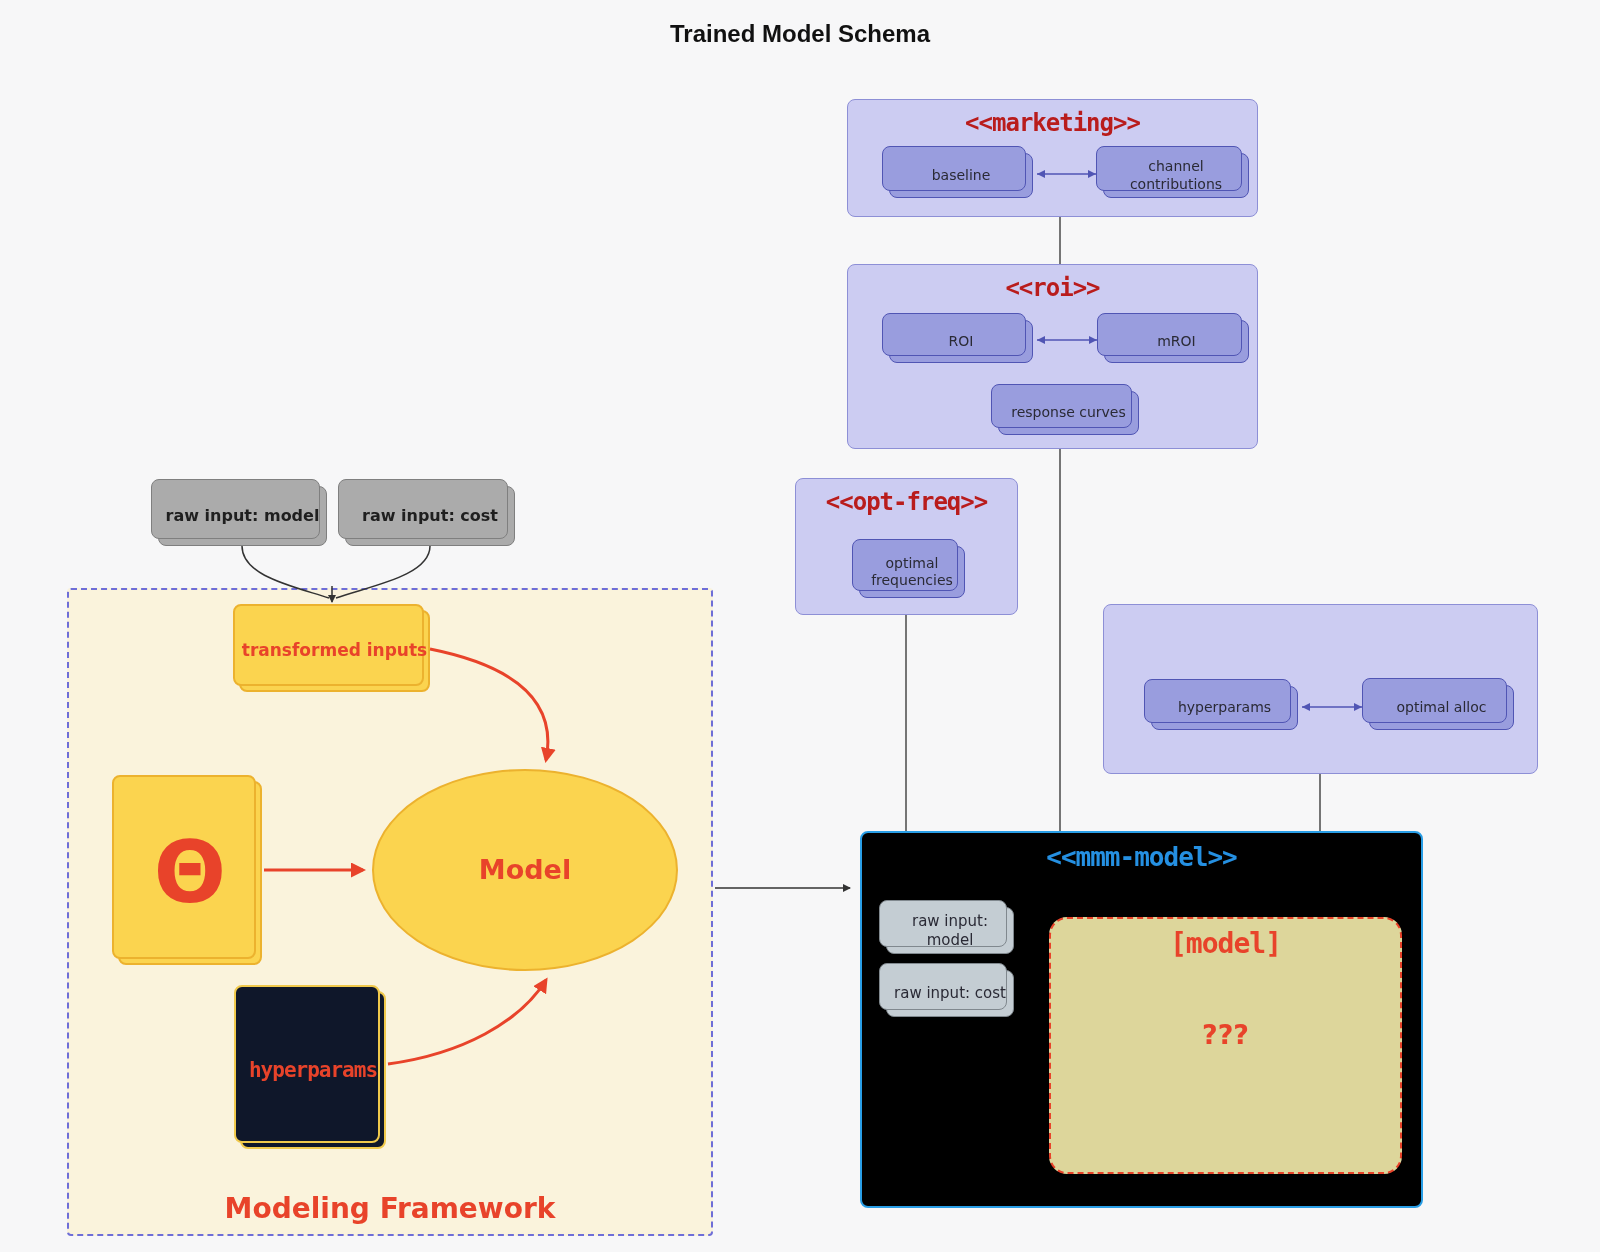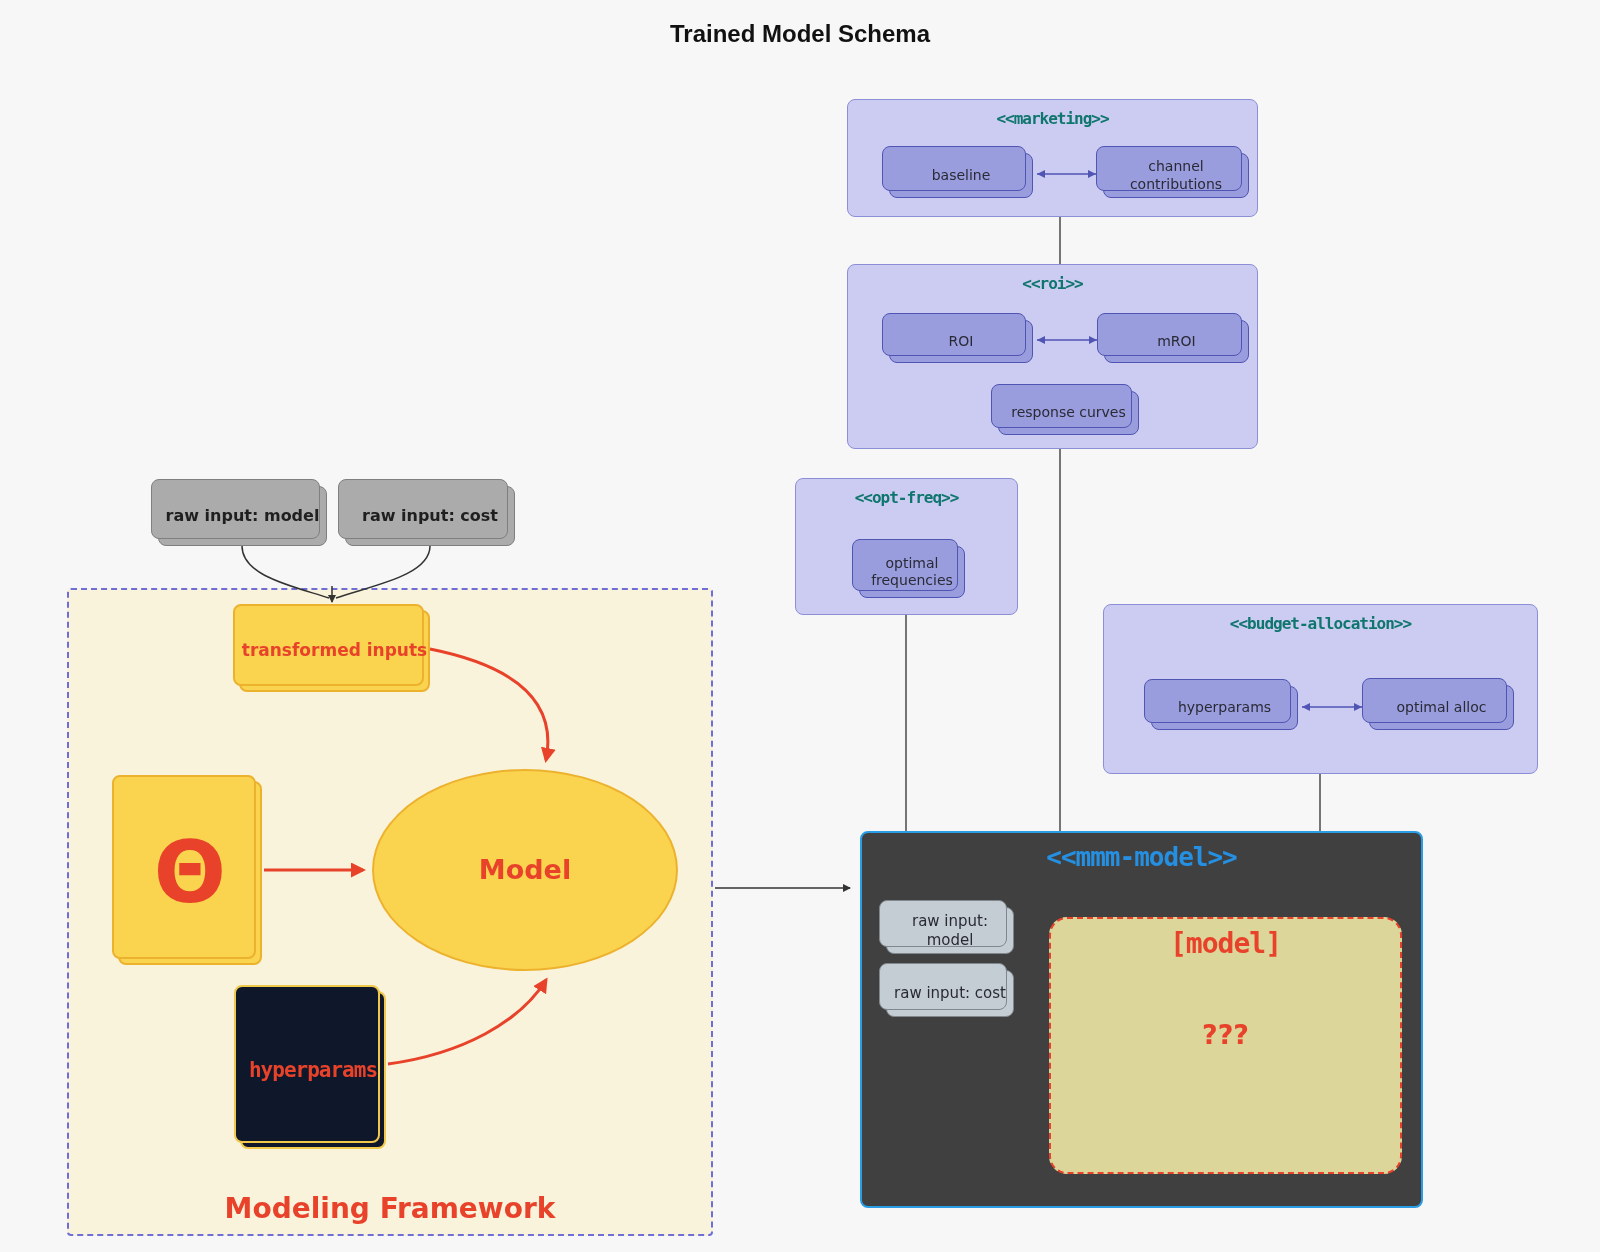--- a/index.html
+++ b/index.html
@@ -10,25 +10,25 @@
     margin-top:12px;
   }
   .page-title {
     position:absolute; left:0; right:0; top:8px;
     text-align:center; font-family:"Liberation Sans", sans-serif;
     font-size:24px; font-weight:bold; color:#111;
   }
   
   .container { position:absolute; border-radius:8px; box-sizing:border-box; }
   .c-purple { background:#ccccf2; border:1px solid #8d8fd6; }
-  .c-blue   { background:#404040; border:2px solid #299ee6; }
+  .c-blue   { background:#000000; border:2px solid #299ee6; }
   .c-framework { background:#faf3dc; border:2px dashed #6e6ed8; border-radius:4px; }
   .ctitle {
     font-family:"DejaVu Sans Mono", monospace; font-weight:bold;
-    color:#0f766e; text-align:center; font-size:16px; padding-top:9px;
+    color:#b91c1c; text-align:center; font-size:24px; padding-top:9px;
     letter-spacing:-1px;
   }
   .c-blue .ctitle { color:#2590e2; font-size:26px; }
   
   .node {
     position:absolute; border-radius:8px; box-sizing:border-box;
     display:flex; align-items:center; justify-content:center;
     text-align:center; font-size:14px; color:#2a2a35; line-height:1.25;
     z-index:1;
   }
@@ -85,21 +85,20 @@
     <div class="node n-purple stacked" style="left:256px; top:55px; width:145px; height:43px;">mROI</div>
     <div class="node n-purple stacked" style="left:150px; top:126px; width:141px; height:44px;">response curves</div>
   </div>
 
   <div class="container c-purple" style="left:795px; top:466px; width:223px; height:137px;">
     <div class="ctitle">&lt;&lt;opt-freq&gt;&gt;</div>
     <div class="node n-purple stacked" style="left:63px; top:67px; width:106px; height:52px; font-size:14px; padding:0 6px;">optimal frequencies</div>
   </div>
 
   <div class="container c-purple" style="left:1103px; top:592px; width:435px; height:170px;">
-    <div class="ctitle">&lt;&lt;budget-allocation&gt;&gt;</div>
     <div class="node n-purple stacked" style="left:47px; top:81px; width:147px; height:44px;">hyperparams</div>
     <div class="node n-purple stacked" style="left:265px; top:80px; width:145px; height:45px;">optimal alloc</div>
   </div>
 
   <div class="container c-blue" style="left:860px; top:819px; width:563px; height:377px;">
     <div class="ctitle">&lt;&lt;mmm-model&gt;&gt;</div>
     <div class="node n-gray-light stacked" style="left:24px; top:74px; width:128px; height:47px;">raw input: model</div>
     <div class="node n-gray-light stacked" style="left:24px; top:137px; width:128px; height:47px;">raw input: cost</div>
     <div class="model-box" style="left:187px; top:84px; width:353px; height:257px;">
       <div class="model-title">[model]</div>

